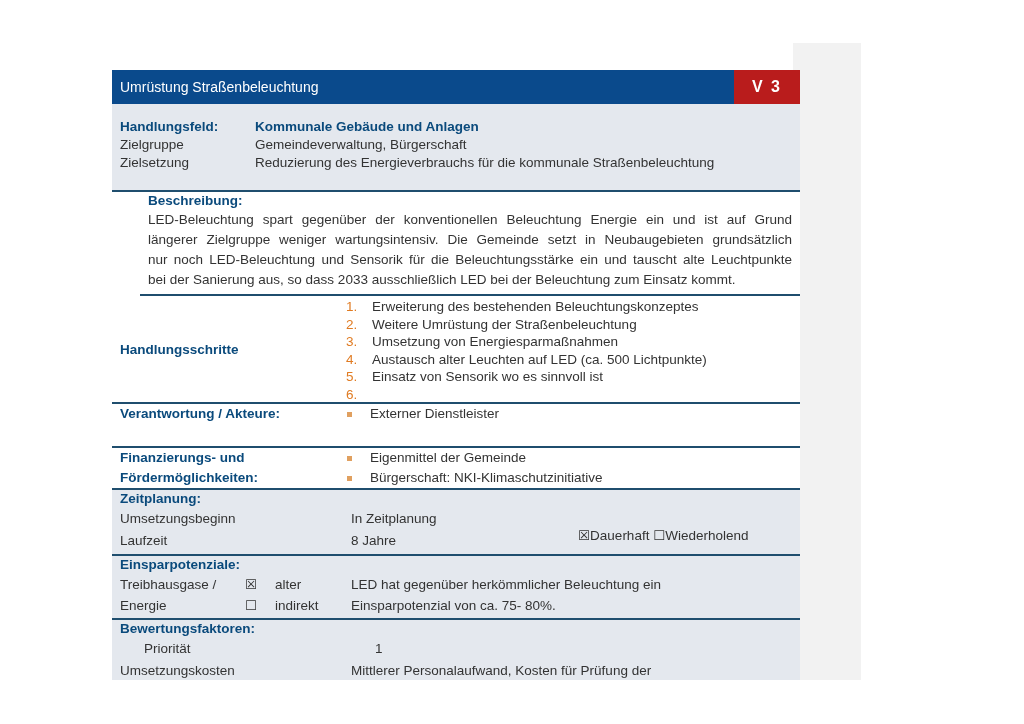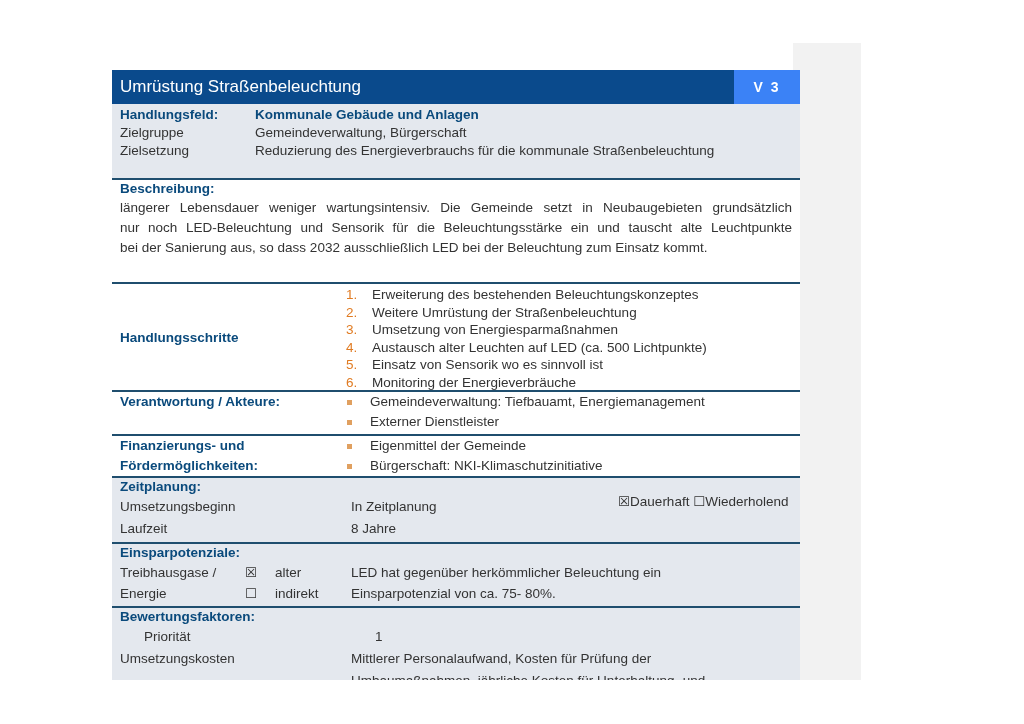--- a/index.html
+++ b/index.html
@@ -1,22 +1,22 @@
 <!DOCTYPE html>
 <html><head>
 <meta charset="utf-8">
 <style>
   html, body { margin:0; padding:0; }
   body { width:1024px; height:724px; background:#ffffff; position:relative; overflow:hidden;
          font-family:"Liberation Sans", sans-serif; color:#333333; }
   .sidebar { position:absolute; left:793px; top:43px; width:68px; height:637px; background:#f2f2f2; }
   .sheet { position:absolute; left:112px; top:70px; width:688px; height:610px; overflow:hidden; }
   .hdr { height:34px; background:#0a4a8c; display:flex; align-items:center; justify-content:space-between; }
-  .hdr-title { color:#fff; font-size:17px; padding-left:8px;text-align:right; }
-  .hdr-code { background:#3b82f6; color:#fff; font-weight:bold; font-size:14px; width:66px; height:34px;
+  .hdr-title { color:#fff; font-size:14px; padding-left:8px;text-align:right; }
+  .hdr-code { background:#b91c1c; color:#fff; font-weight:bold; font-size:16px; width:66px; height:34px;
               display:flex; align-items:center; justify-content:center; letter-spacing:2px; }
   .grey { background:#e4e8ee; }
   .white { background:#ffffff; }
   .sec { border-bottom:2px solid #1f4e6e; box-sizing:border-box; }
   .row { display:flex; font-size:13.5px; line-height:18px; padding-left:8px; }
   .lab { width:135px; }
   .blue-b { color:#0a4a7c; font-weight:bold; }
   .sec-title { color:#0a4a7c; font-weight:bold; font-size:13.5px; padding-left:8px; line-height:18px; }
   .para { font-size:13.5px; line-height:20px; padding:0 8px; text-align:justify; text-align-last:justify; }
   .para .last { display:block; text-align:left; text-align-last:left; }
@@ -37,41 +37,42 @@
 <body>
 
 <div class="sidebar"></div>
 
 <div class="sheet">
   <div class="hdr">
     <span class="hdr-title">Umrüstung Straßenbeleuchtung</span>
     <span class="hdr-code">V 3</span>
   </div>
 
-  <div class="sec grey" style="height:76px;padding-top:2px;">
+  <div class="sec grey" style="height:88px;padding-top:14px;">
     <div class="row">
         <span class="lab blue-b">Handlungsfeld:</span>
         <span class="blue-b">Kommunale Gebäude und Anlagen</span>
       </div>
     <div class="row">
         <span class="lab">Zielgruppe</span>
         <span>Gemeindeverwaltung, Bürgerschaft</span>
       </div>
     <div class="row">
         <span class="lab">Zielsetzung</span>
         <span>Reduzierung des Energieverbrauchs für die kommunale Straßenbeleuchtung</span>
       </div>
   </div>
 
-  <div class="sec white" style="height:104px;">
+  <div class="sec white" style="height:104px;margin-left:28px;">
     <div class="sec-title">Beschreibung:</div>
     <div class="para">
-      <span style="display:block">längerer Lebensdauer weniger wartungsintensiv. Die Gemeinde setzt in Neubaugebieten grundsätzlich</span>
+      <span style="display:block">LED-Beleuchtung spart gegenüber der konventionellen Beleuchtung Energie ein und ist auf Grund</span>
+      <span style="display:block">längerer Zielgruppe weniger wartungsintensiv. Die Gemeinde setzt in Neubaugebieten grundsätzlich</span>
       <span style="display:block">nur noch LED-Beleuchtung und Sensorik für die Beleuchtungsstärke ein und tauscht alte Leuchtpunkte</span>
-      <span class="last">bei der Sanierung aus, so dass 2032 ausschließlich LED bei der Beleuchtung zum Einsatz kommt.</span>
+      <span class="last">bei der Sanierung aus, so dass 2033 ausschließlich LED bei der Beleuchtung zum Einsatz kommt.</span>
     </div>
   </div>
 
   <div class="sec white steps" style="height:108px;">
     <div class="steps-lab blue-b" style="font-size:13.5px;">Handlungsschritte</div>
     <ol class="steplist" style="line-height:17.5px;">
       <li>
           <span class="num">1.</span>
           <span>Erweiterung des bestehenden Beleuchtungskonzeptes</span>
         </li>
@@ -86,32 +87,27 @@
       <li>
           <span class="num">4.</span>
           <span>Austausch alter Leuchten auf LED (ca. 500 Lichtpunkte)</span>
         </li>
       <li>
           <span class="num">5.</span>
           <span>Einsatz von Sensorik wo es sinnvoll ist</span>
         </li>
       <li>
           <span class="num">6.</span>
-          <span>Monitoring der Energieverbräuche</span>
         </li>
     </ol>
   </div>
 
   <div class="sec white bul-sec" style="height:44px;">
     <div class="bul-lab blue-b">Verantwortung / Akteure:</div>
     <ul class="bl">
-      <li>
-          <span class="sq"></span>
-          <span>Gemeindeverwaltung: Tiefbauamt, Energiemanagement</span>
-        </li>
       <li>
           <span class="sq"></span>
           <span>Externer Dienstleister</span>
         </li>
     </ul>
   </div>
 
   <div class="sec white bul-sec" style="height:42px;">
     <div class="bul-lab blue-b">
       <span style="display:block">Finanzierungs- und</span>
@@ -132,21 +128,21 @@
   <div class="sec grey" style="height:66px;position:relative;">
     <div class="sec-title">Zeitplanung:</div>
     <div class="row" style="line-height:22px;">
         <span style="width:231px">Umsetzungsbeginn</span>
         <span>In Zeitplanung</span>
       </div>
     <div class="row" style="line-height:22px;">
         <span style="width:231px">Laufzeit</span>
         <span>8 Jahre</span>
       </div>
-    <span class="col2 cb" style="left:466px;top:13px;line-height:22px;margin-left:40px;">☒Dauerhaft ☐Wiederholend</span>
+    <span class="col2 cb" style="left:466px;top:35px;line-height:22px;">☒Dauerhaft ☐Wiederholend</span>
   </div>
 
   <div class="sec grey" style="height:64px;position:relative;">
     <div class="sec-title">Einsparpotenziale:</div>
     <div class="row" style="line-height:21px;">
       <span style="width:125px">Treibhausgase /</span>
       <span style="width:30px">☒</span>
       <span style="width:76px">alter</span>
       <span>LED hat gegenüber herkömmlicher Beleuchtung ein</span>
     </div>

